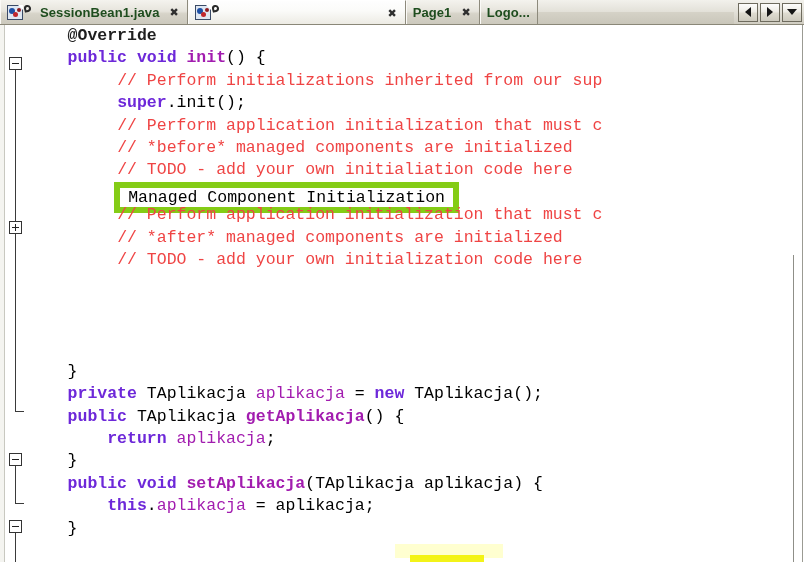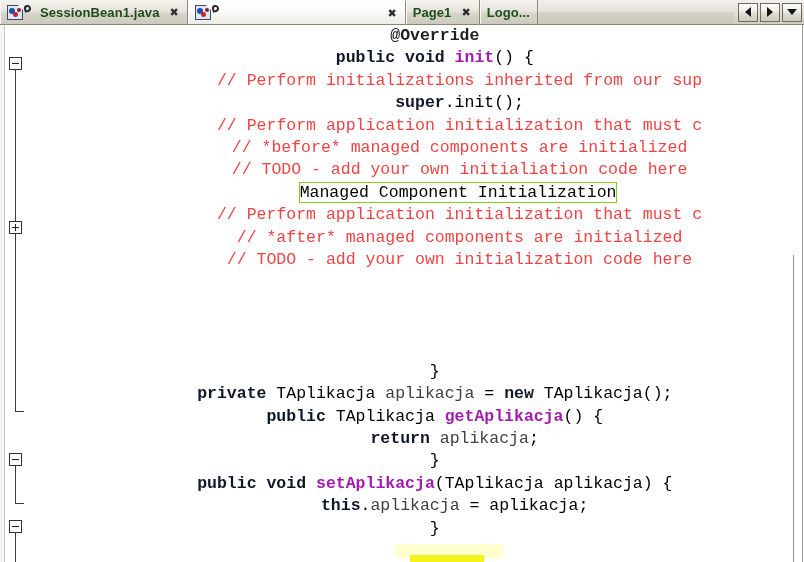--- a/index.html
+++ b/index.html
@@ -202,35 +202,34 @@
     font-family: "Liberation Mono", "DejaVu Sans Mono", monospace;
     font-size: 16.5px;
     line-height: 22.4px;
     white-space: pre;
     color: #000000;
     letter-spacing: 0px;
   }
   .line {
     height: 22.4px;
     white-space: pre;
-    text-align: center;
-  }
-  .kw     { color: #0f172a; font-weight: bold; }
+  }
+  .kw     { color: #6d28d9; font-weight: bold; }
   .cmt    { color: #ef4444; }
-  .fld    { color: #404040; }
+  .fld    { color: #a21caf; }
   .mth    { color: #a21caf; font-weight: bold; }
   .ann    { color: #1f1f1f; font-weight: bold; }
   .plain  { color: #000000; }
 
   
   .foldbox {
     display: inline-block;
-    border: 1px solid #84cc16;
-    background: #ffffff;
-    padding: 0 0;
+    border: 6px solid #84cc16;
+    background: #ffffff;
+    padding: 0 8px;
     margin-left: -3px;
     line-height: 19px;
     color: #000000;
     font-family: "Liberation Mono", "DejaVu Sans Mono", monospace;
     font-size: 16.5px;
   }
 
   
   .foldmark {
     position: absolute;

